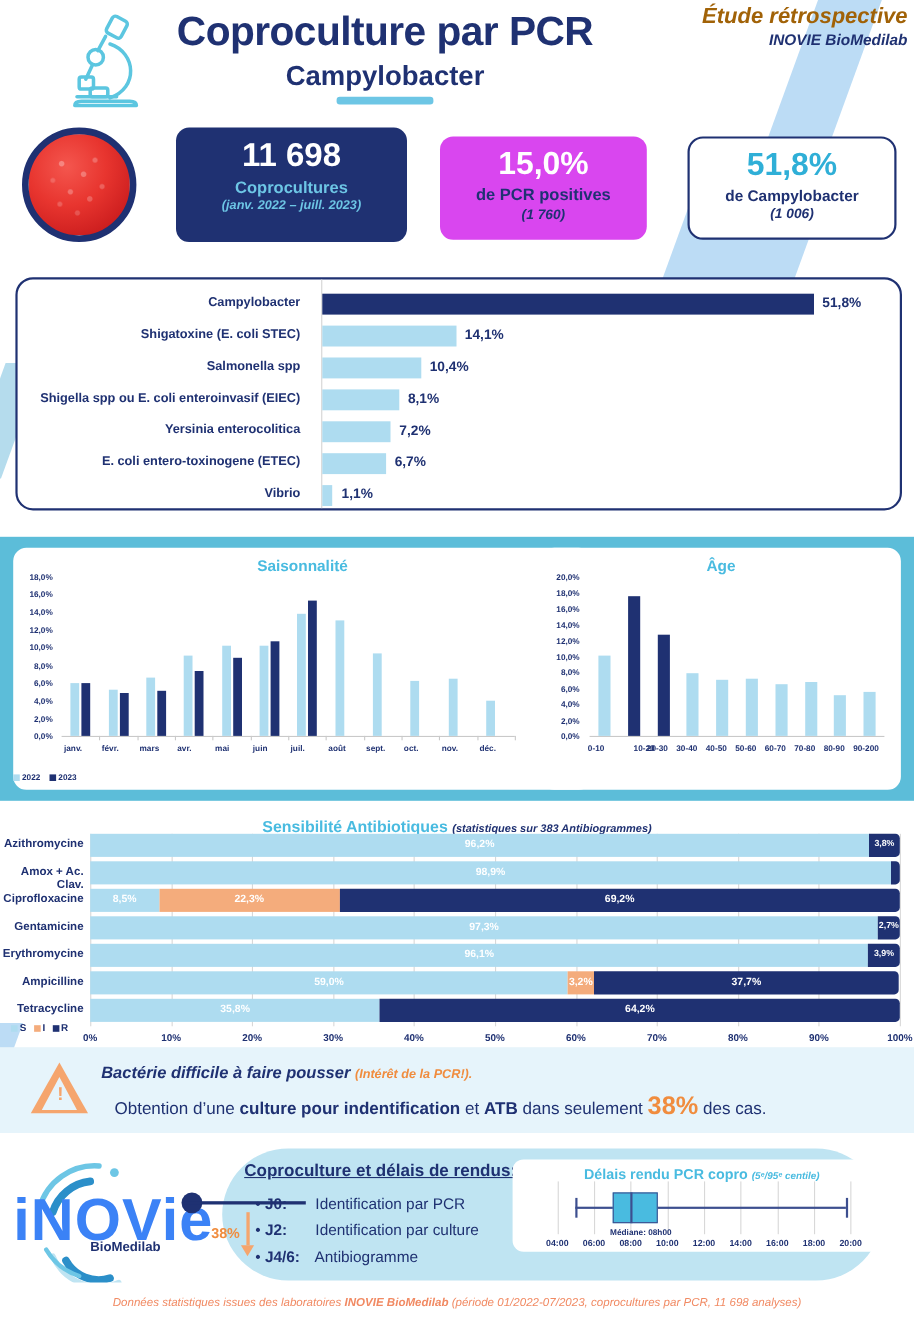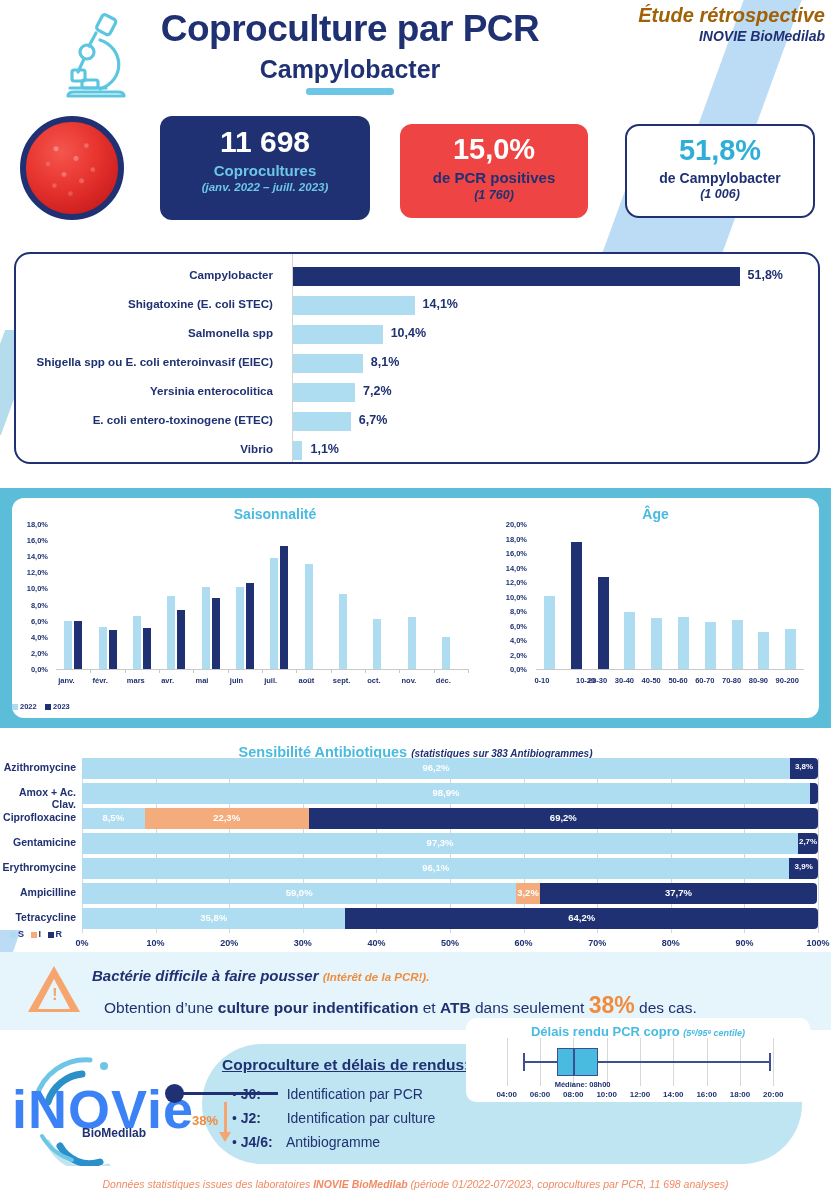--- a/index.html
+++ b/index.html
@@ -64,21 +64,21 @@
       radial-gradient(circle at 76% 52%, rgba(255,255,255,.22) 0 1.6px, transparent 3px),
       radial-gradient(circle at 48% 82%, rgba(255,255,255,.18) 0 1.7px, transparent 3px),
       radial-gradient(circle at 20% 45%, rgba(255,255,255,.18) 0 1.4px, transparent 3px);
   }
   .card { position:absolute; border-radius:12px; text-align:center; }
   .card-navy { left:160px; top:8px; width:210px; height:104px; background:#1f3172; padding-top:10px;}
   .card-navy .big { font-size:30px; font-weight:bold; color:#ffffff; line-height:1.05;}
   .card-navy .mid { font-size:15px; font-weight:bold; color:#6dc6e5; margin-top:4px;}
   .card-navy .small { font-size:11.5px; font-style:italic; font-weight:bold; color:#6dc6e5; margin-top:2px;}
 
-  .card-light { left:400px; top:16px; width:188px; height:94px; background:#ef4444; padding-top:10px;}
+  .card-light { left:400px; top:16px; width:188px; height:94px; background:#d946ef; padding-top:10px;}
   .card-light .big { font-size:29px; font-weight:bold; color:#ffffff; line-height:1.05;}
   .card-light .mid { font-size:15px; font-weight:bold; color:#1f3172; margin-top:5px;}
   .card-light .small { font-size:12.5px; font-style:italic; font-weight:bold; color:#1f3172; margin-top:2px;}
 
   .card-outline { left:625px; top:16px; width:190px; height:94px; background:#ffffff;
                   border:2.5px solid #1f3172; border-radius:14px; padding-top:9px;}
   .card-outline .big { font-size:29px; font-weight:bold; color:#2fafd7; line-height:1.05;}
   .card-outline .mid { font-size:14px; font-weight:bold; color:#1f3172; margin-top:5px;}
   .card-outline .small { font-size:12.5px; font-style:italic; font-weight:bold; color:#1f3172; margin-top:1px;}
 
@@ -186,21 +186,21 @@
              color:#1f3172; text-decoration:underline; }
   .f-item { position:absolute; left:232px; font-size:14px; color:#1f3172; white-space:nowrap;}
   .f-item b{ font-weight:bold; }
   .f-item .tab { display:inline-block; min-width:42px; }
   .f-38 { position:absolute; left:192px; top:77px; font-size:13px; font-weight:bold; color:#f08c3e;}
   .f-arrow { position:absolute; left:224px; top:66px; width:3px; height:30px; background:#f5a56d;}
   .f-arrow::after { content:""; position:absolute; left:-5px; top:30px; width:0;height:0;
                     border-left:6.5px solid transparent; border-right:6.5px solid transparent;
                     border-top:10px solid #f5a56d;}
 
-  .box-card { position:absolute; left:466px; top:1018px; width:344px; height:84px;
+  .box-card { position:absolute; left:466px; top:1054px; width:344px; height:84px;
               background:#ffffff; border-radius:10px; z-index:3;}
   .box-title { position:absolute; width:100%; text-align:center; top:6px;
                font-size:13px; font-weight:bold; color:#49bbe0;}
   .box-title .sm { font-size:9px; font-style:italic;}
   .bp-grid { position:absolute; width:1px; background:#d8d8d8; }
   .bp-whisk { position:absolute; background:#3d4f8f; }
   .bp-box { position:absolute; background:#49bbe0; border:1.6px solid #3d4f8f; }
   .bp-med { position:absolute; background:#3d4f8f; width:1.6px;}
   .bp-medlabel { position:absolute; font-size:7.5px; font-weight:bold; color:#1f3172; white-space:nowrap;}
   .bp-tick { position:absolute; font-size:8px; font-weight:bold; color:#1f3172;

